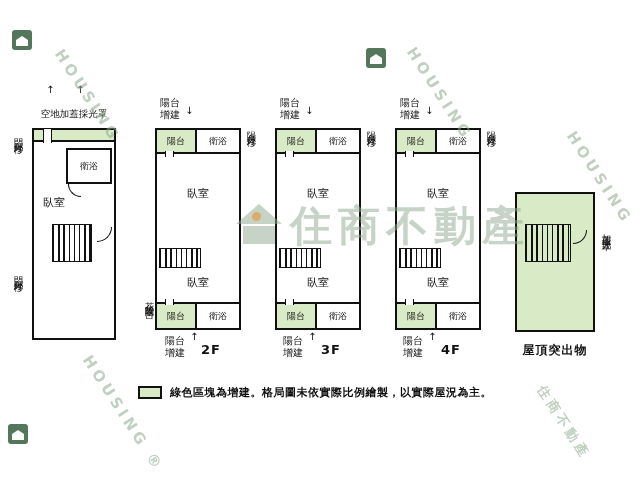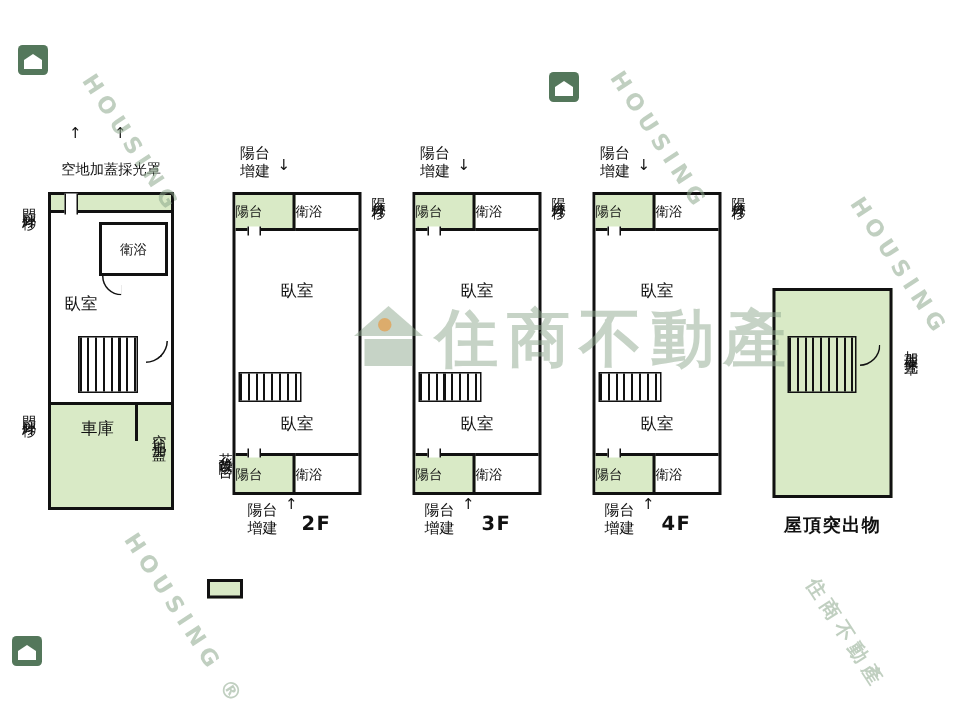--- a/index.html
+++ b/index.html
@@ -12,21 +12,21 @@
   .lbl{position:absolute;color:#111;font-size:10px;line-height:1.2;white-space:nowrap;z-index:20}
   .lbl-c{text-align:center;white-space:normal}
   .v{writing-mode:vertical-rl;text-orientation:upright;white-space:normal;letter-spacing:2px;font-size:9.5px}
   .v2{position:absolute;writing-mode:vertical-lr;text-orientation:upright;white-space:normal;z-index:20}
   .fname{position:absolute;font-size:13px;font-weight:bold;text-align:center;letter-spacing:1px;z-index:20}
   .stairs{position:absolute;border:1.5px solid #111;background:repeating-linear-gradient(90deg,#111 0 1.4px,transparent 1.4px 5.2px);z-index:12}
   .arc{position:absolute;border-left:1.3px solid #111;border-bottom:1.3px solid #111;border-bottom-left-radius:100%;z-index:12}
   .ticks{position:absolute;background:#fff;border-left:1.6px solid #111;border-right:1.6px solid #111;z-index:13}
   .wall-v{position:absolute;width:2px;background:#111;z-index:12}
   .room{position:absolute;border:2px solid #111;display:flex;align-items:center;justify-content:center;background:#fff;z-index:12}
-  .cell{position:absolute;display:flex;align-items:center;justify-content:flex-start;font-size:9px;z-index:11}
+  .cell{position:absolute;display:flex;align-items:center;justify-content:center;font-size:9px;z-index:11}
   .arrow{position:absolute;font-size:10px;color:#111;z-index:20;line-height:1}
   
   .wm{position:absolute;color:rgba(141,168,141,.55);pointer-events:none;z-index:40}
   .wm-housing{font-size:15px;font-weight:bold;letter-spacing:4px;transform:rotate(57deg);transform-origin:left top;white-space:nowrap}
   .wm-big{display:flex;align-items:center}
   .wm-brand-big{font-size:42px;font-weight:bold;letter-spacing:6px;white-space:nowrap;color:rgba(141,168,141,.5)}
   .wm-logo{position:relative;display:inline-block;width:46px;height:44px;margin-right:8px}
   .wm-roof{position:absolute;left:0;top:0;width:0;height:0;border-left:23px solid transparent;border-right:23px solid transparent;border-bottom:20px solid rgba(141,168,141,.5)}
   .wm-body{position:absolute;left:7px;top:22px;width:32px;height:18px;background:rgba(141,168,141,.5)}
   .wm-dot{position:absolute;left:16px;top:8px;width:9px;height:9px;border-radius:50%;background:rgba(232,150,60,.65)}
@@ -64,25 +64,20 @@
   <div class="unit" style="left:32px;top:128px;width:84px;height:212px">
     <div class="abs green" style="left:0;top:0;width:100%;height:12px;border-bottom:2px solid #111"></div>
     <div class="ticks" style="left:9px;top:-1px;width:9px;height:14px"></div>
     <div class="room" style="left:32px;top:18px;width:46px;height:36px">
       <span style="font-size:9px">衛浴</span>
     </div>
     <div class="arc" style="left:34px;top:54px;width:13px;height:13px"></div>
     <div class="lbl" style="left:9px;top:66px;font-size:11px">臥室</div>
     <div class="stairs" style="left:18px;top:94px;width:40px;height:38px"></div>
     <div class="arc" style="left:63px;top:97px;width:15px;height:15px;transform:scaleX(-1)"></div>
-    <div class="abs green" style="left:0;top:138px;width:100%;height:70px;border-top:2px solid #111">
-      <div class="lbl" style="left:20px;top:9px;font-size:11px">車庫</div>
-      <div class="v2" style="right:3px;top:12px;height:30px;font-size:9.5px;letter-spacing:3px">空地加蓋</div>
-      <div class="wall-v" style="left:56px;top:0;height:24px"></div>
-    </div>
   </div>
 
   <div class="lbl lbl-c" style="left:157px;top:97px;width:26px">陽台增建</div>
   <div class="arrow" style="left:185px;top:106px">↓</div>
   <div class="lbl v" style="left:246px;top:124px;height:54px">陽台外移</div>
 
   <div class="unit" style="left:155px;top:128px;width:86px;height:202px">
     <div class="cell green" style="left:0;top:0;width:40px;height:24px;border-right:2px solid #111;border-bottom:2px solid #111">
         <span>陽台</span>
       </div>
@@ -164,14 +159,15 @@
   <div class="fname" style="left:436px;top:342px;width:30px">4F</div>
 
   <div class="unit green" style="left:515px;top:192px;width:80px;height:140px">
     <div class="stairs" style="left:8px;top:30px;width:46px;height:38px"></div>
     <div class="arc" style="left:56px;top:36px;width:14px;height:14px;transform:scaleX(-1)"></div>
   </div>
   <div class="lbl v" style="left:601px;top:226px;height:66px">加蓋採光罩</div>
   <div class="fname" style="left:510px;top:342px;width:90px;font-size:12px">屋頂突出物</div>
 
   <div class="abs green" style="left:138px;top:386px;width:24px;height:13px;border:2px solid #111;z-index:20"></div>
+  <div class="lbl" style="left:170px;top:386px;font-size:11px;font-weight:600;letter-spacing:.5px">綠色區塊為增建。格局圖未依實際比例繪製，以實際屋況為主。</div>
 
 </div>
 
 </body></html>

